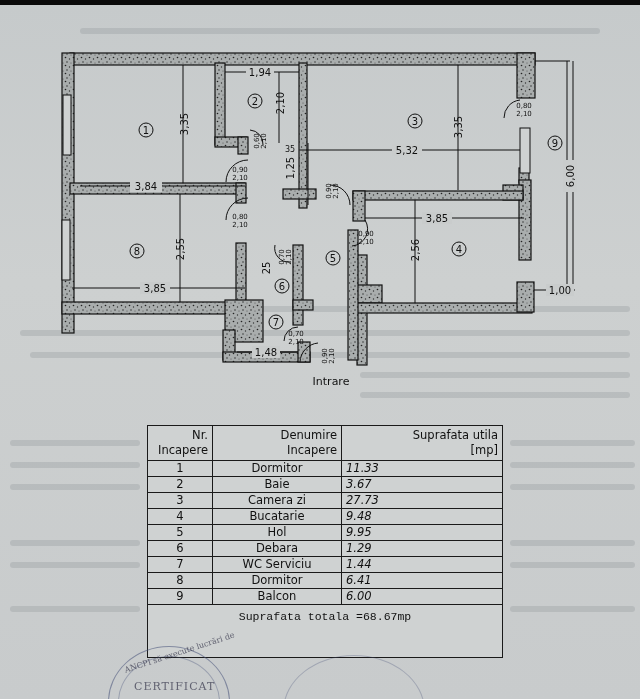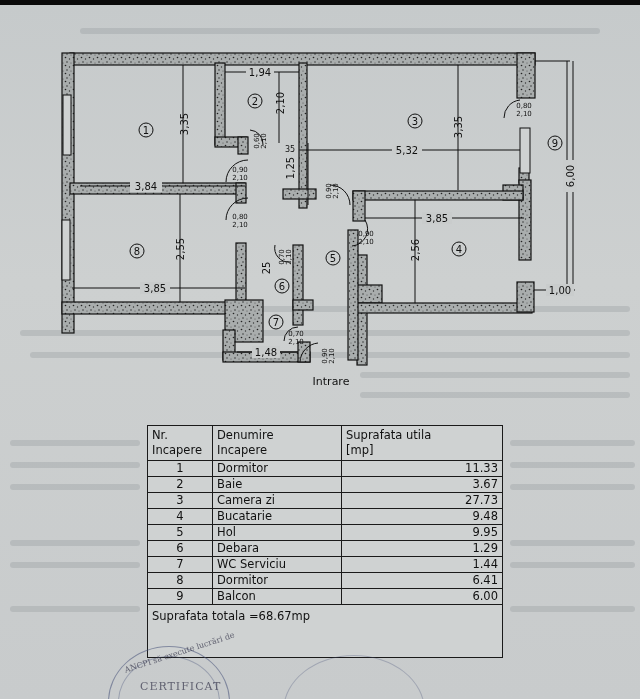--- a/index.html
+++ b/index.html
@@ -18,26 +18,26 @@
   .plan-text { font-family:"DejaVu Sans", sans-serif; fill:#111; }
 
   .table-wrap {
     position:absolute; left:147px; top:425px; width:356px;
   }
   table.rooms {
     border-collapse:collapse; width:356px; font-family:"DejaVu Sans", sans-serif;
     font-size:11.5px; color:#111; background:#cfd2d2;
   }
   table.rooms td, table.rooms th { border:1.4px solid #1a1a1a; padding:0 4px; height:15px; line-height:15px; }
-  table.rooms th { font-weight:normal; text-align:left; height:34px; line-height:15px; }
+  table.rooms th { font-weight:normal; text-align:right; height:34px; line-height:15px; }
   td.nr { width:56px; text-align:center; }
-  td.name { width:120px; text-align:left; padding-left:10px; }
-  td.area { text-align:right; }
+  td.name { width:120px; text-align:center; padding-left:10px; }
+  td.area { text-align:left;font-style:italic; }
   tr.summary td { text-align:center; height:26px; }
-  tr.total td { height:48px; vertical-align:top; padding-top:4px; }
+  tr.total td { text-align:center; height:48px; vertical-align:top; padding-top:4px;font-family:Liberation Mono, monospace; }
   .stamp {
     position:absolute; border:1.5px solid rgba(70,80,120,0.55); border-radius:50%;
   }
   .stamp-text { position:absolute; font-family:"DejaVu Serif", serif; color:rgba(60,60,80,0.75); }
 </style>
 </head>
 <body>
 
 <div class="topbar"></div>
 <div class="paper"></div>
@@ -304,14 +304,14 @@
         </tr>
   </tbody>
     </table>
 </div>
 
 <div>
   <div class="stamp" style="left:108px;top:646px;width:120px;height:110px;"></div>
   <div class="stamp" style="left:118px;top:656px;width:100px;height:90px;border-color:rgba(70,80,120,0.35);"></div>
   <div class="stamp" style="left:283px;top:655px;width:140px;height:110px;border-color:rgba(70,80,120,0.3);"></div>
   <div class="stamp-text" style="left:122px;top:648px;font-size:8px;transform:rotate(-18deg);">ANCPI să execute lucrări de</div>
-  <div class="stamp-text" style="left:140px;top:680px;font-size:11px;letter-spacing:1px;">CERTIFICAT</div>
+  <div class="stamp-text" style="left:134px;top:680px;font-size:11px;letter-spacing:1px;">CERTIFICAT</div>
 </div>
 
 </body></html>

